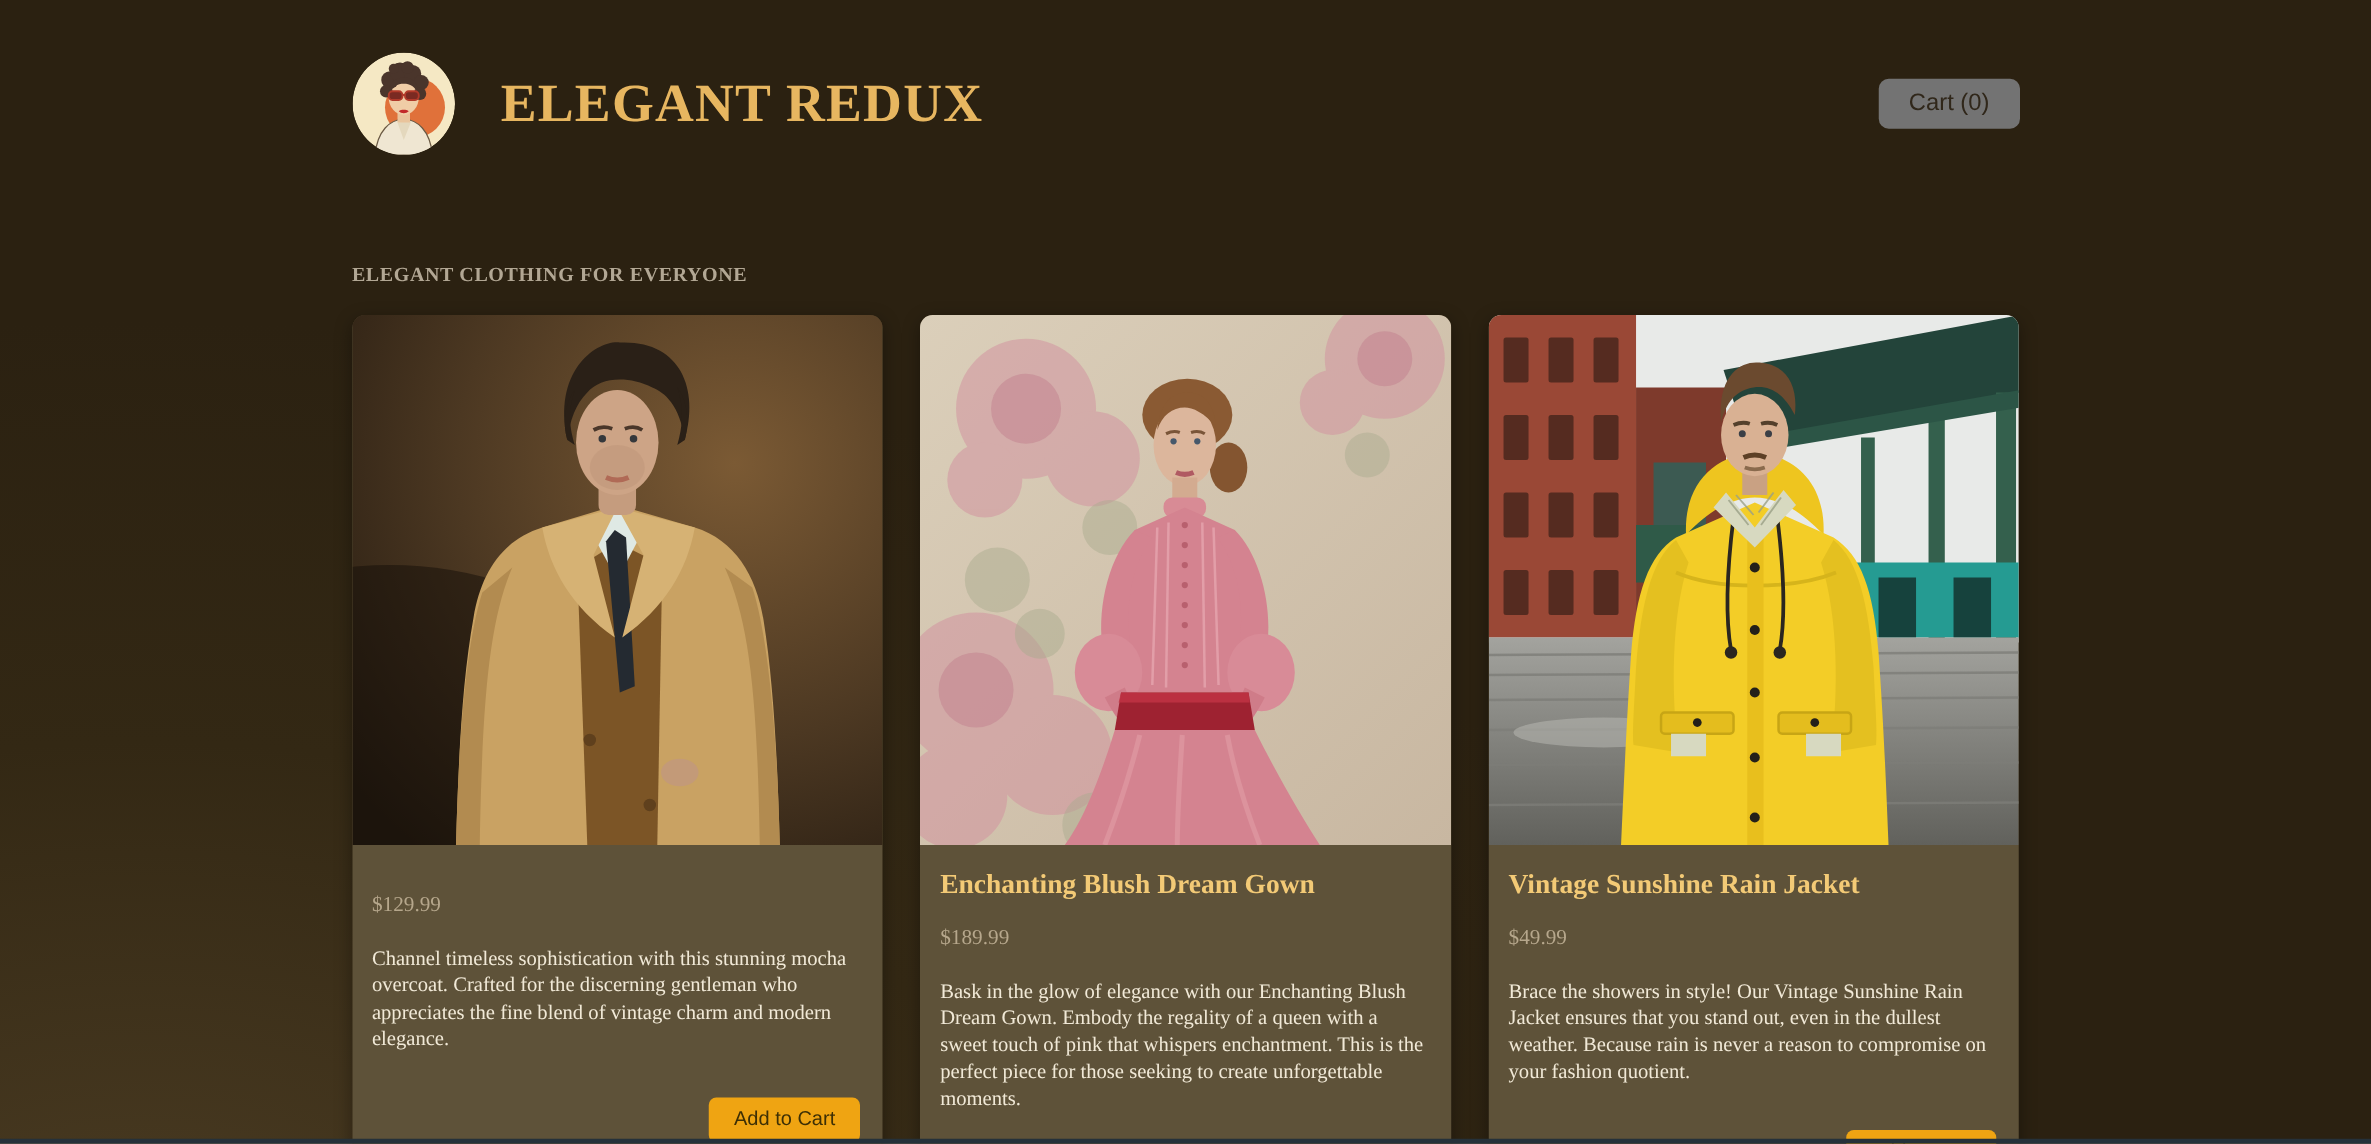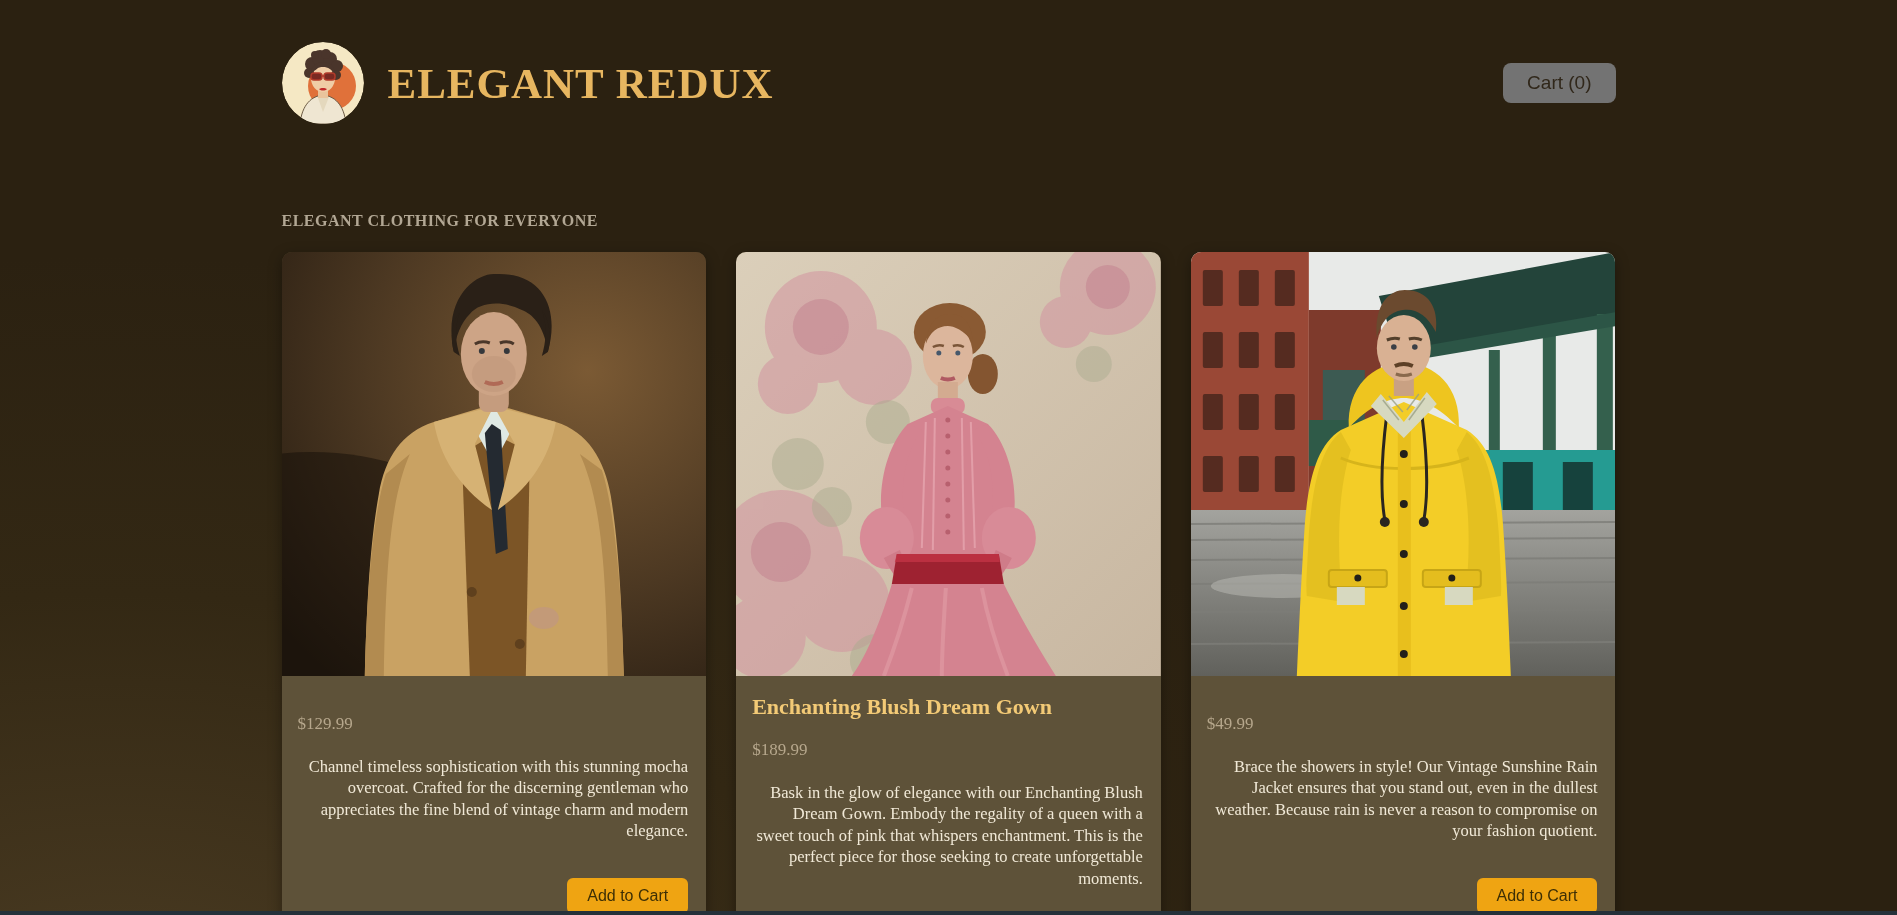--- a/index.html
+++ b/index.html
@@ -5,21 +5,21 @@
   html,body{margin:0;padding:0;}
   body{
     width:1897px;height:915px;overflow:hidden;position:relative;
     background:
       radial-gradient(1300px 750px at 6% 110%, #4a3b22 0%, #332814 55%, #2b2111 100%);
     font-family:"Liberation Serif", serif;
   }
   .container{width:1334px;margin:0 auto;position:relative;}
   
   .header{display:flex;align-items:center;justify-content:space-between;padding-top:42px;}
-  .brand{display:flex;align-items:center;gap:24px;}
+  .brand{display:flex;align-items:center;gap:37px;}
   .logo{width:82px;height:82px;border-radius:50%;overflow:hidden;flex:0 0 auto;}
   .brand-title{
     font-size:43px;font-weight:bold;color:#e7b660;letter-spacing:1px;
     font-family:"Liberation Serif", serif;
   }
   .cart-btn{
     background:#737373;color:#30271a;border:none;border-radius:8px;
     padding:9px 24px;font-size:19px;font-family:"Liberation Sans", sans-serif;
     cursor:pointer;
   }
@@ -34,21 +34,21 @@
     box-shadow:0 4px 14px rgba(0,0,0,0.35);
   }
   .card-image{
     height:424px;position:relative;
     box-shadow:inset 0 0 0 3px rgba(38,28,10,0.5);
   }
   .card-image svg{display:block;width:100%;height:100%;}
   .card-body{padding:18px 18px 14px 16px;}
   .card-title{font-size:22px;font-weight:bold;color:#f3ca76;margin:0;}
   .card-price{font-size:17px;color:#b6a78c;margin-top:20px;}
-  .card-desc{font-size:16.5px;line-height:1.3;color:#f1e9d7;margin-top:22px;text-align:right;}
+  .card-desc{font-size:16.5px;line-height:1.3;color:#f1e9d7;margin-top:22px;}
   .card-actions{text-align:right;margin-top:36px;}
   .add-btn{
     background:#efa412;color:#3d2f05;border:none;border-radius:6px;
     padding:9px 20px;font-size:16px;font-family:"Liberation Sans", sans-serif;
     cursor:pointer;
   }
   .footer-strip{position:absolute;left:0;bottom:0;width:100%;height:4px;background:#25313a;}
 </style>
 </head>
 <body>
@@ -349,20 +349,21 @@
 
           <path d="M196 88 Q203 85 209 87" stroke="#54402c" stroke-width="3" fill="none"></path>
           <path d="M218 87 Q225 85 231 88" stroke="#54402c" stroke-width="3" fill="none"></path>
           <circle cx="203" cy="95" r="2.8" fill="#3b3f46"></circle>
           <circle cx="224" cy="95" r="2.8" fill="#3b3f46"></circle>
           <path d="M204 114 Q213 110 222 114" stroke="#5d4026" stroke-width="4" fill="none"></path>
           <path d="M205 122 Q213 125 221 122" stroke="#8a6a4d" stroke-width="3" fill="none"></path>
         </svg>
       </div>
       <div class="card-body">
+        <h3 class="card-title">Vintage Sunshine Rain Jacket</h3>
         <div class="card-price">$49.99</div>
         <div class="card-desc">Brace the showers in style! Our Vintage Sunshine Rain Jacket ensures that you stand out, even in the dullest weather. Because rain is never a reason to compromise on your fashion quotient.</div>
         <div class="card-actions">
           <button class="add-btn">Add to Cart</button>
         </div>
       </div>
     </div>
 
   </div>
 </div>

